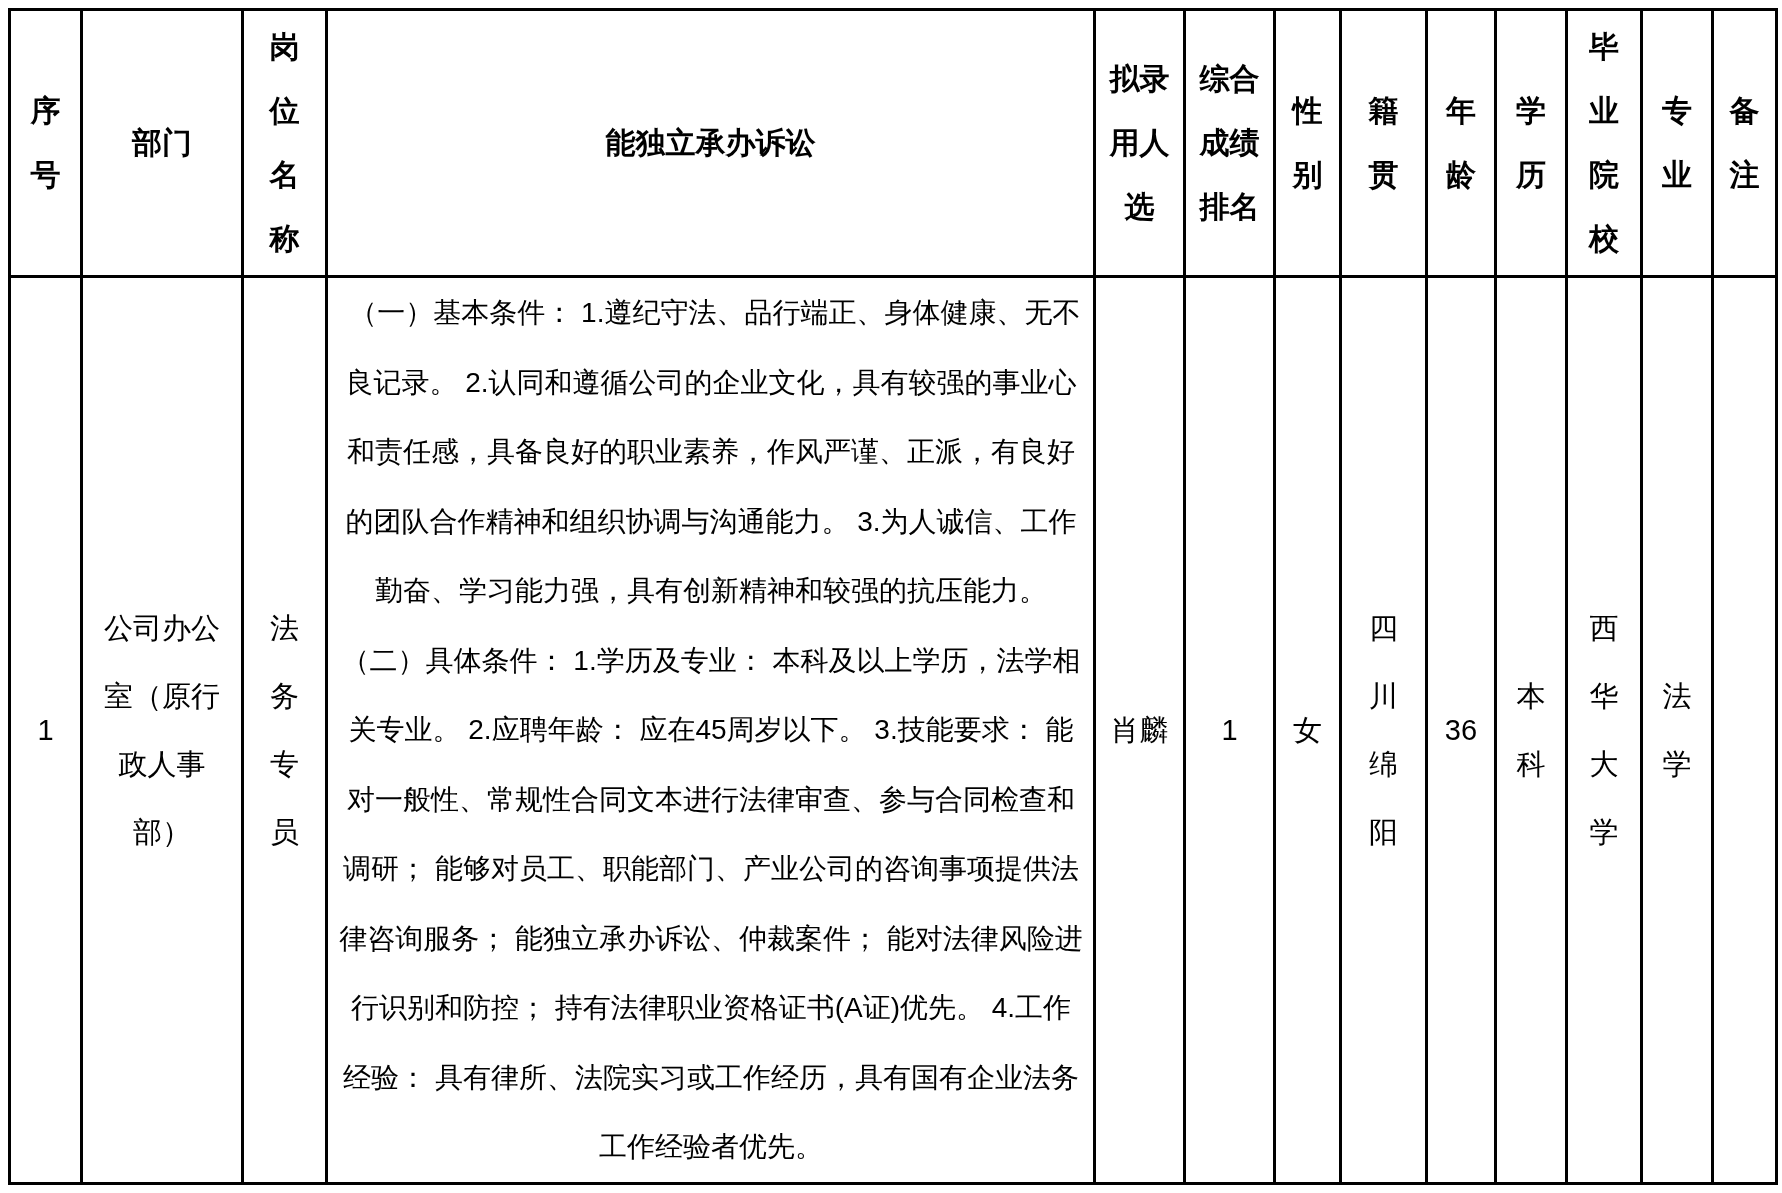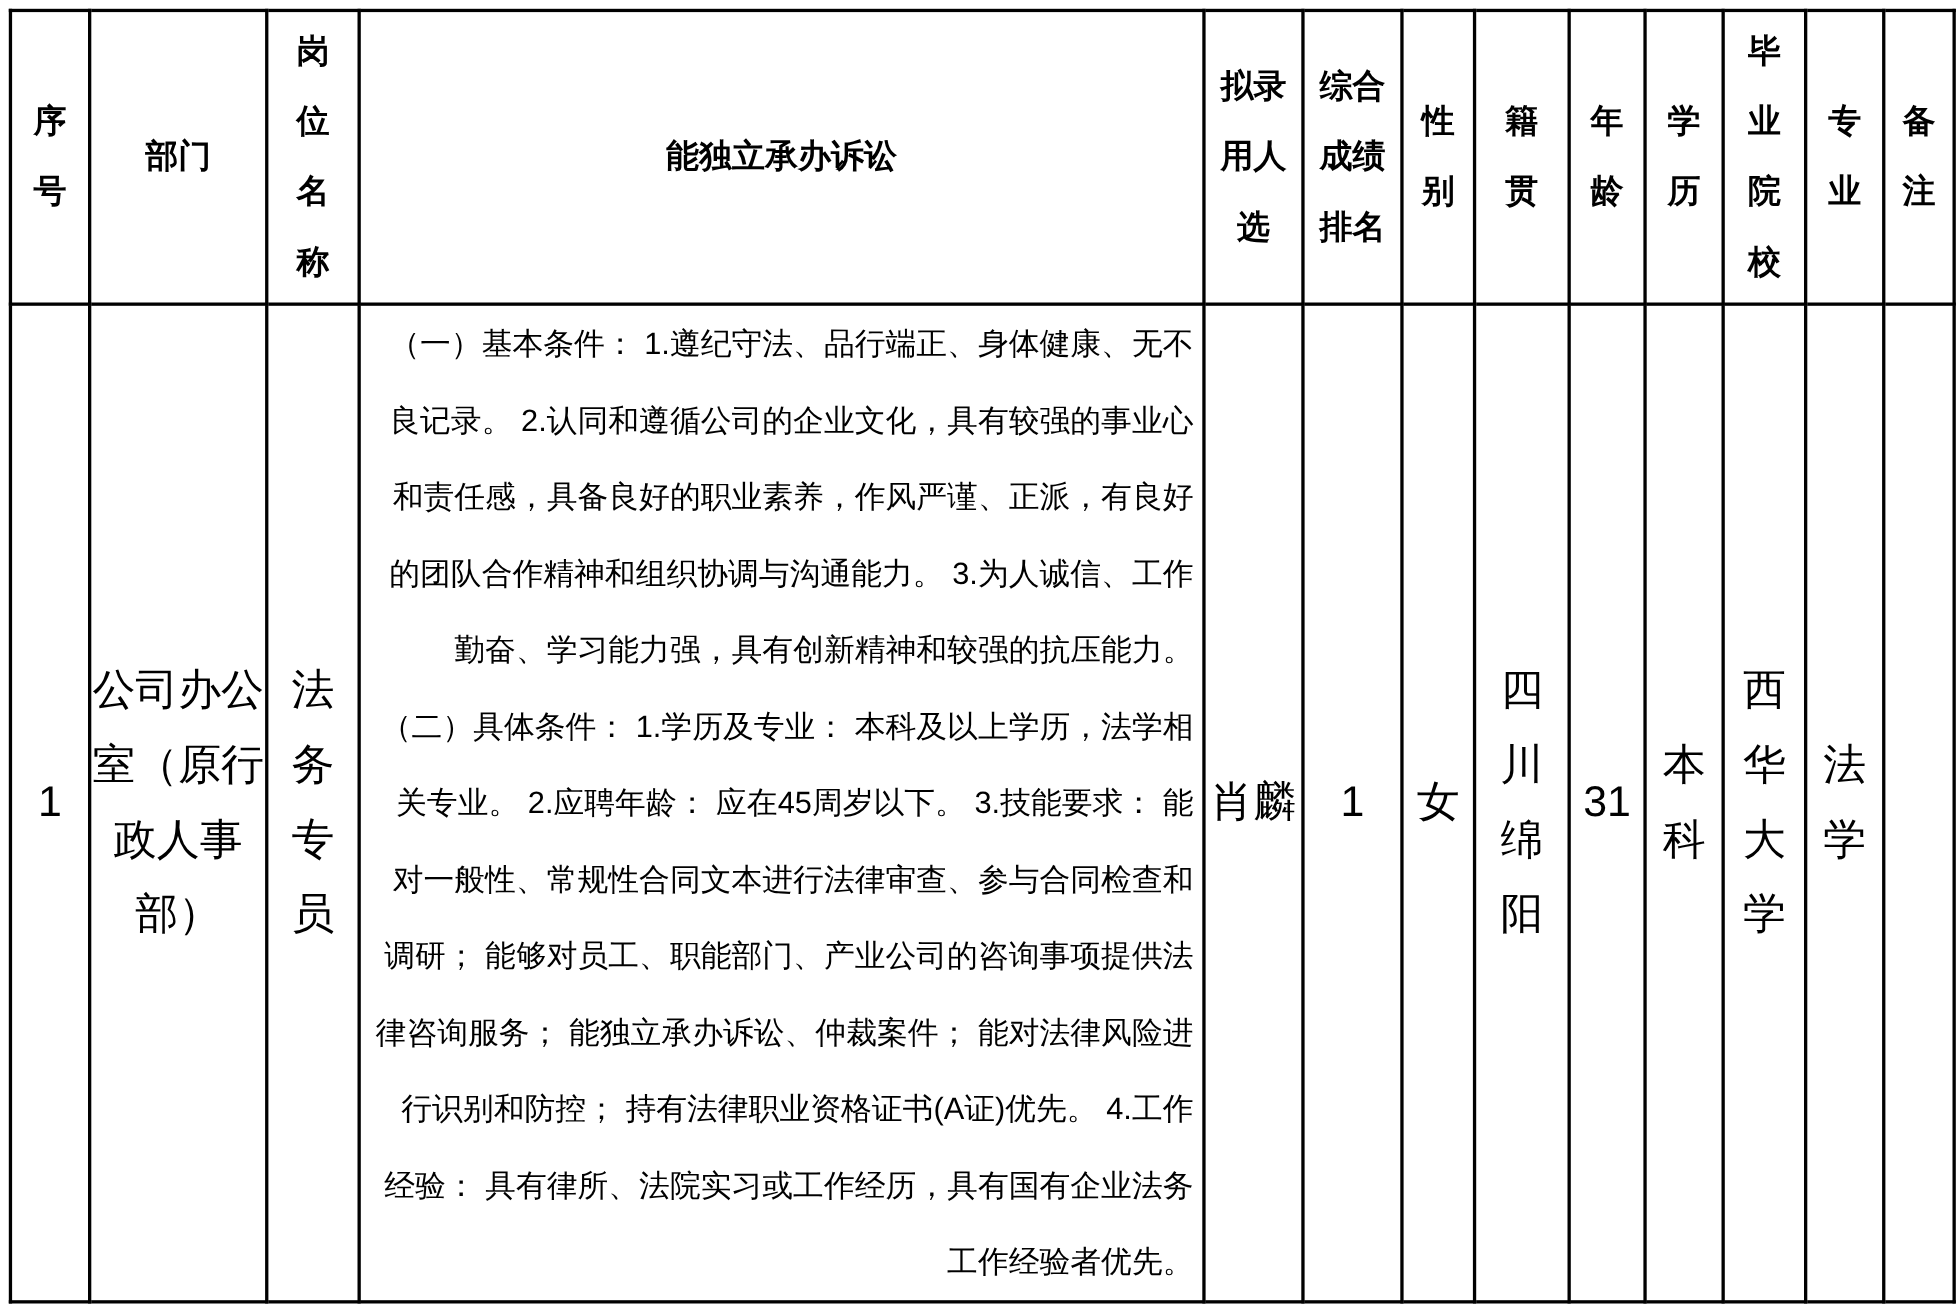--- a/index.html
+++ b/index.html
@@ -26,28 +26,28 @@
     white-space: pre-line;
     padding: 0;
     overflow: hidden;
   }
   .doc-table th {
     font-size: 30px;
     font-weight: bold;
     line-height: 64px;
   }
   .doc-table td {
-    font-size: 39px;
+    font-size: 29px;
     font-weight: normal;
     line-height: 68px;
   }
   tr.head-row  { height: 267px; }
   tr.body-row  { height: 905px; }
   td.req-cell {
-    text-align: right;
+    text-align: center;
     font-size: 28px;
     line-height: 69.5px;
     padding: 0 8px 0 9px;
   }
   
   col.c-index  { width: 72px; }
   col.c-dept   { width: 161px; }
   col.c-pos    { width: 84px; }
   col.c-req    { width: 768px; }
   col.c-cand   { width: 90px; }
@@ -137,21 +137,21 @@
 行识别和防控； 持有法律职业资格证书(A证)优先。 4.工作
 经验： 具有律所、法院实习或工作经历，具有国有企业法务
 工作经验者优先。</td>
       <td>肖麟</td>
       <td>1</td>
       <td>女</td>
       <td>四
 川
 绵
 阳</td>
-      <td>31</td>
+      <td>36</td>
       <td>本
 科</td>
       <td>西
 华
 大
 学</td>
       <td>法
 学</td>
       <td></td>
     </tr>

